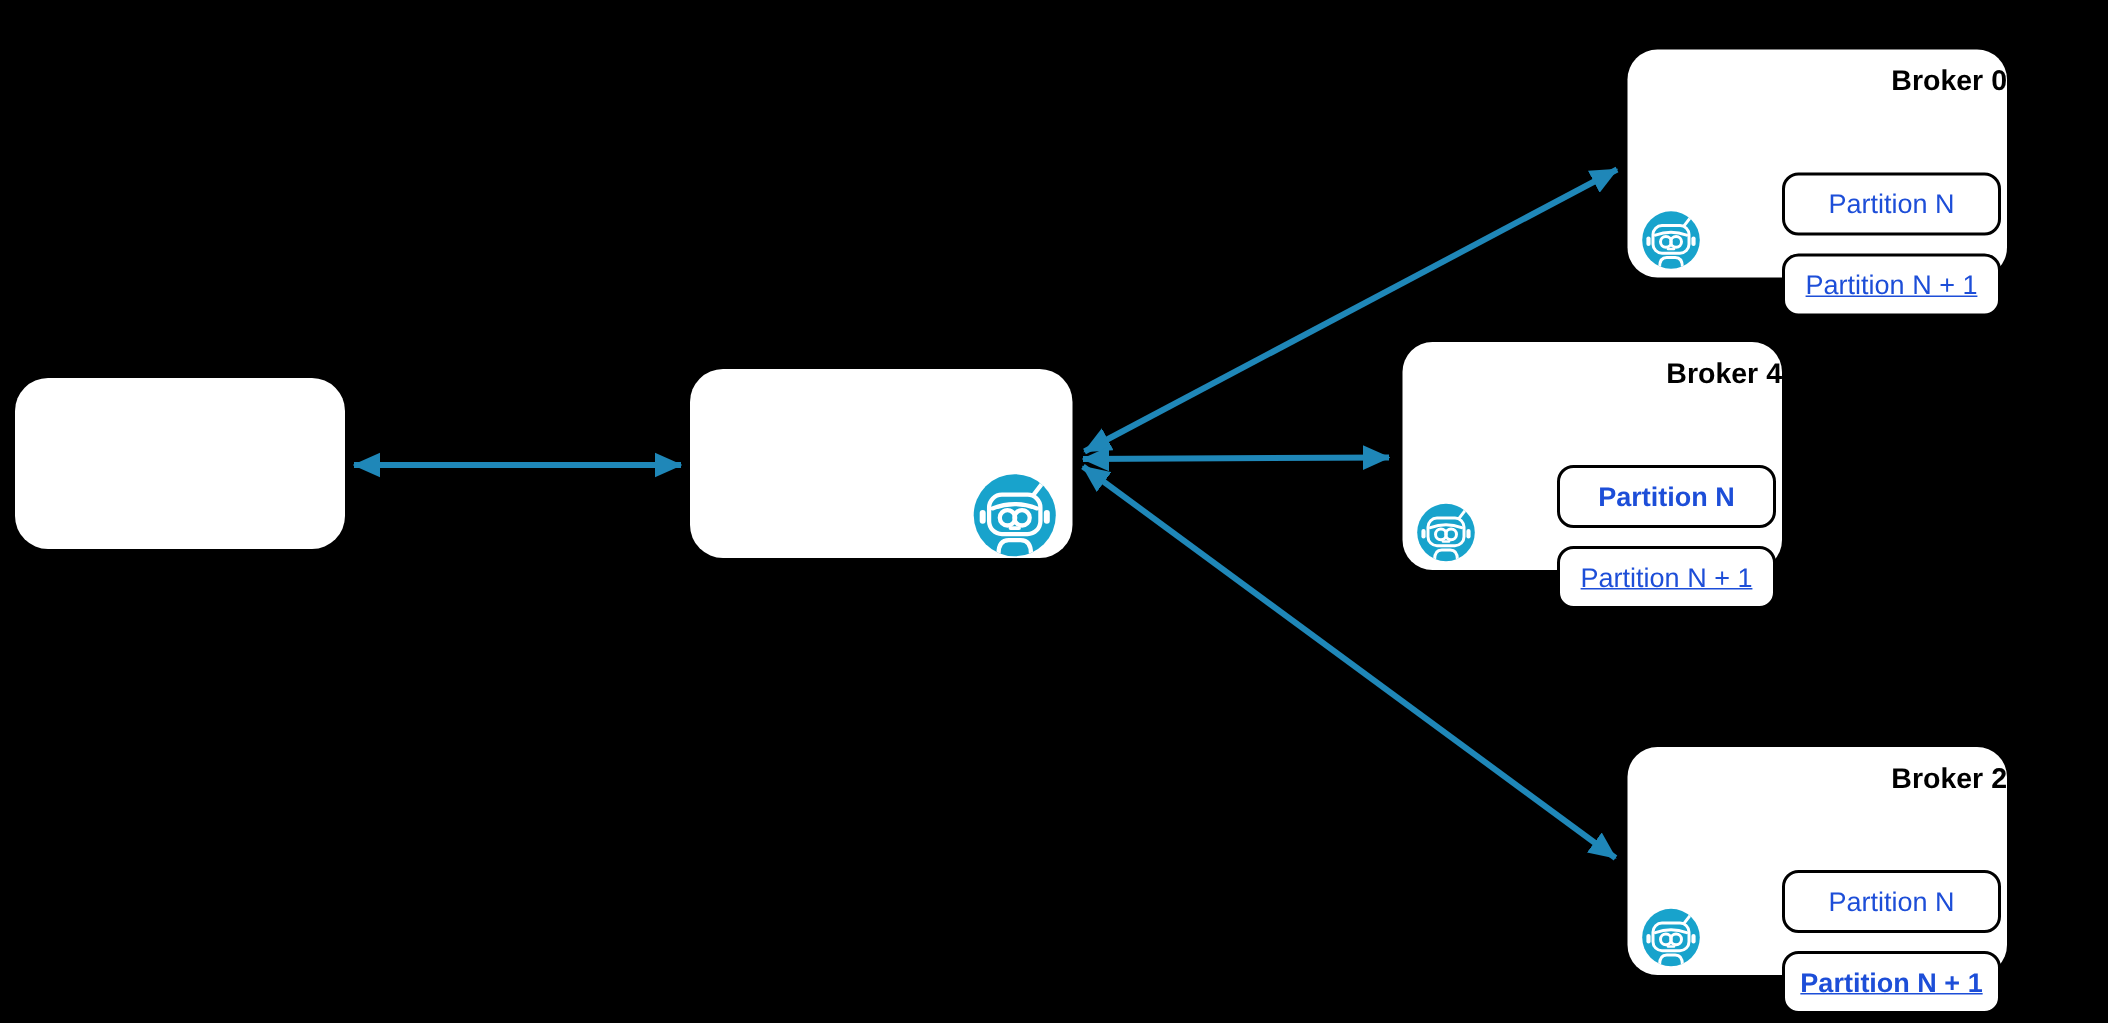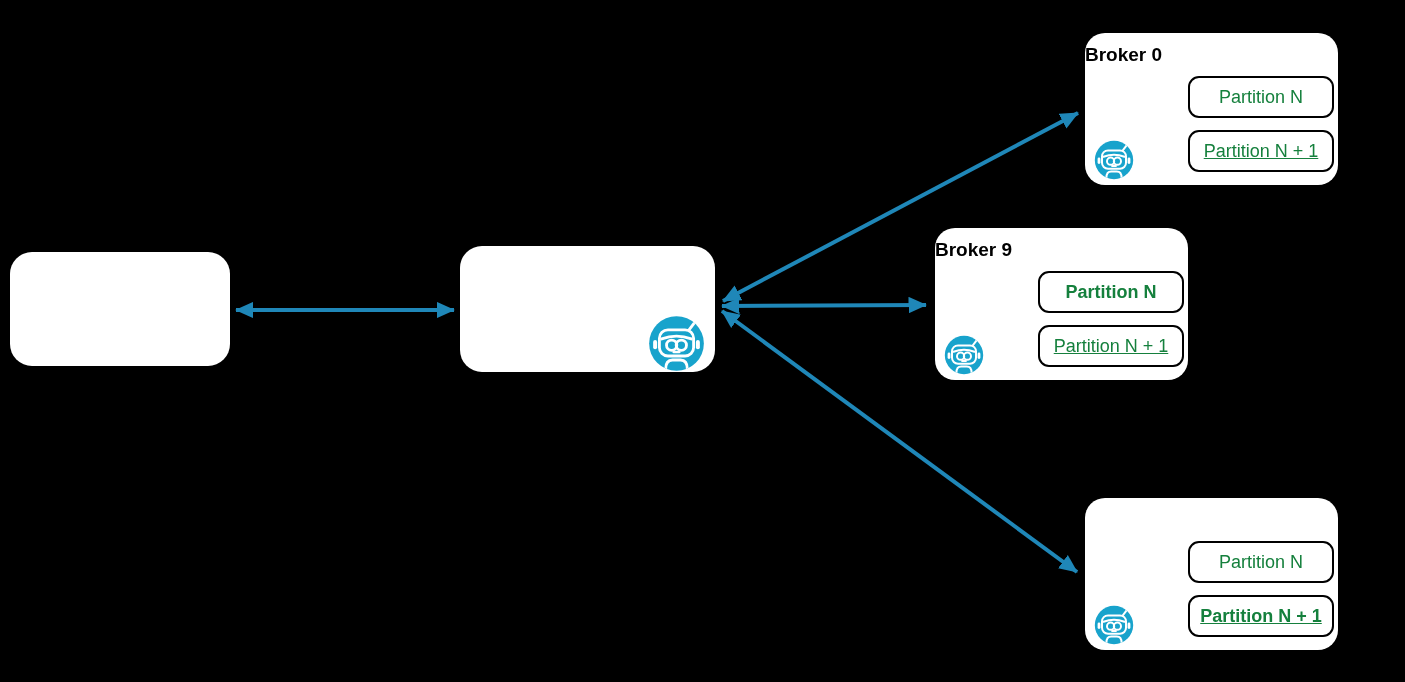--- a/index.html
+++ b/index.html
@@ -52,38 +52,39 @@
     border-radius:20px;
     width:253px;height:152px;
     box-sizing:border-box;
   }
   .broker-0{left:1085px;top:33px;}
   .broker-1{left:935px;top:228px;}
   .broker-2{left:1085px;top:498px;}
   .broker-title{
     position:absolute;
     top:11px;left:0;right:0;
-    text-align:left;
+    text-align:right;
     font-weight:bold;
     font-size:19px;
     color:#000;
   }
   .partition{
     position:absolute;
     left:103px;right:4px;
     height:42px;
     border:2px solid #000;
     border-radius:11px;
     box-sizing:border-box;
     display:flex;
     align-items:center;
     justify-content:center;
     font-size:18px;
-    color:#15803d;
+    color:#1d4ed8;
     background:#fff;
+    margin-top:39px;
   }
   .partition.p1{top:43px;}
   .partition.p2{top:97px;text-decoration:underline;}
   .partition.bold{font-weight:bold;}
   .broker .zeebe-icon{
     position:absolute;
     left:9px;top:107px;
     width:40px;height:40px;
   }
   .zeebe-icon{display:block;}
@@ -137,29 +138,30 @@
   <div class="broker broker-0">
     <div class="broker-title">Broker 0</div>
     <div class="partition p1">Partition N</div>
     <div class="partition p2">Partition N + 1</div>
     <svg class="zeebe-icon" viewBox="0 0 100 100">
         <use href="#zeebe"></use>
       </svg>
   </div>
 
   <div class="broker broker-1">
-    <div class="broker-title">Broker 9</div>
+    <div class="broker-title">Broker 4</div>
     <div class="partition p1 bold">Partition N</div>
     <div class="partition p2">Partition N + 1</div>
     <svg class="zeebe-icon" viewBox="0 0 100 100">
         <use href="#zeebe"></use>
       </svg>
   </div>
 
   <div class="broker broker-2">
+    <div class="broker-title">Broker 2</div>
     <div class="partition p1">Partition N</div>
     <div class="partition p2 bold">Partition N + 1</div>
     <svg class="zeebe-icon" viewBox="0 0 100 100">
         <use href="#zeebe"></use>
       </svg>
   </div>
 
 </div>
 
 </body></html>

